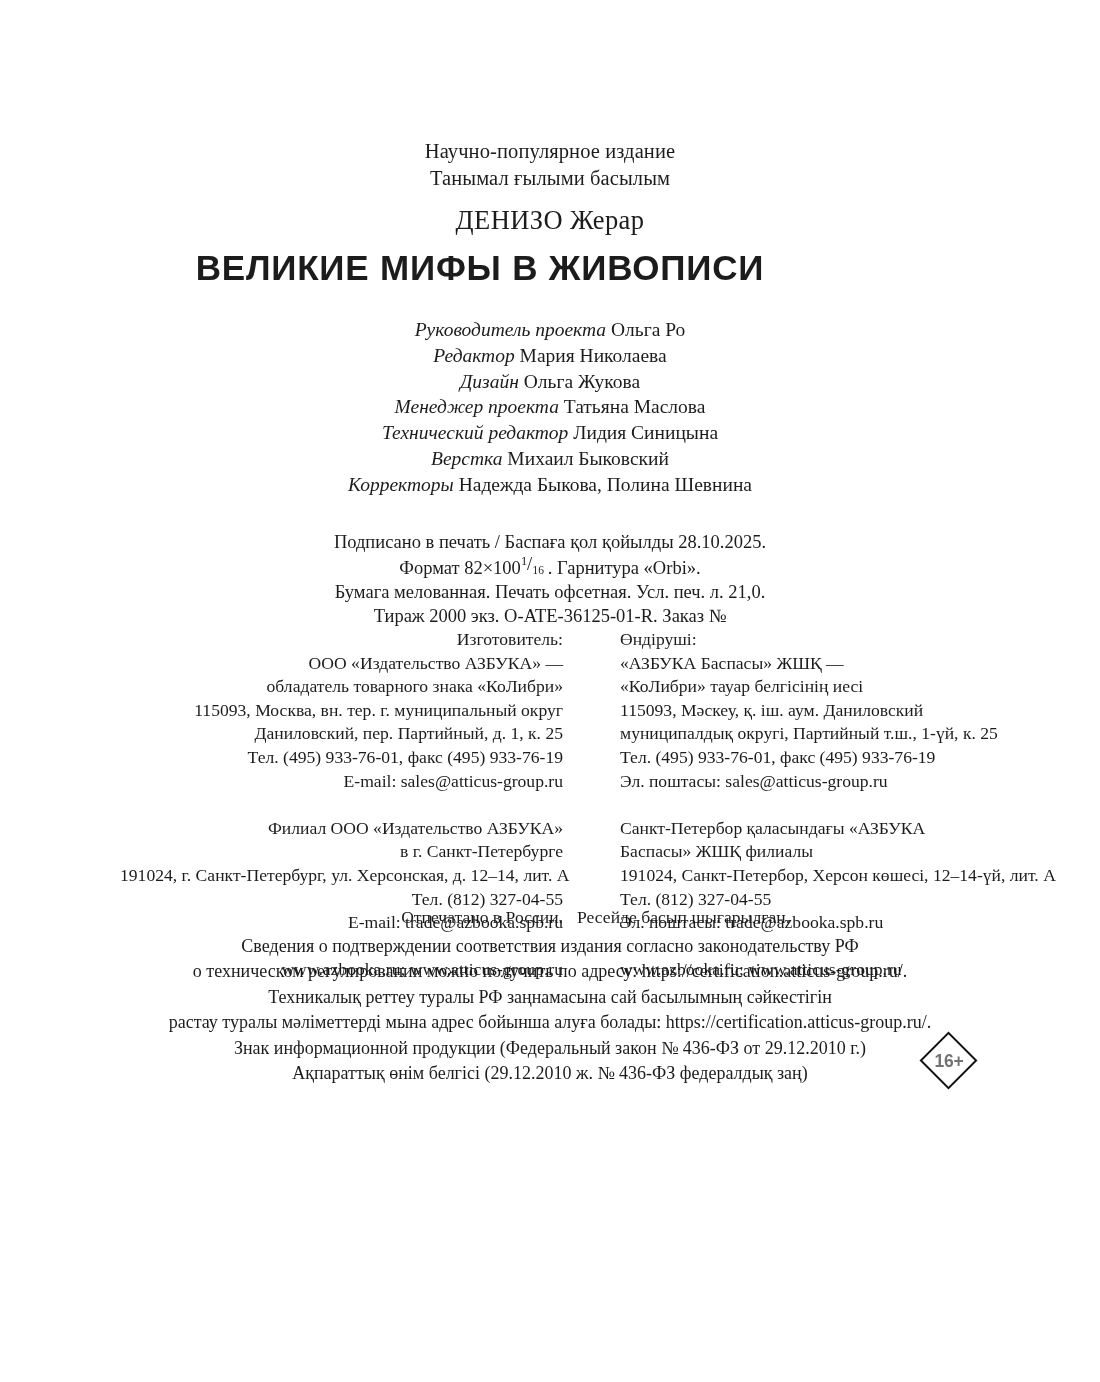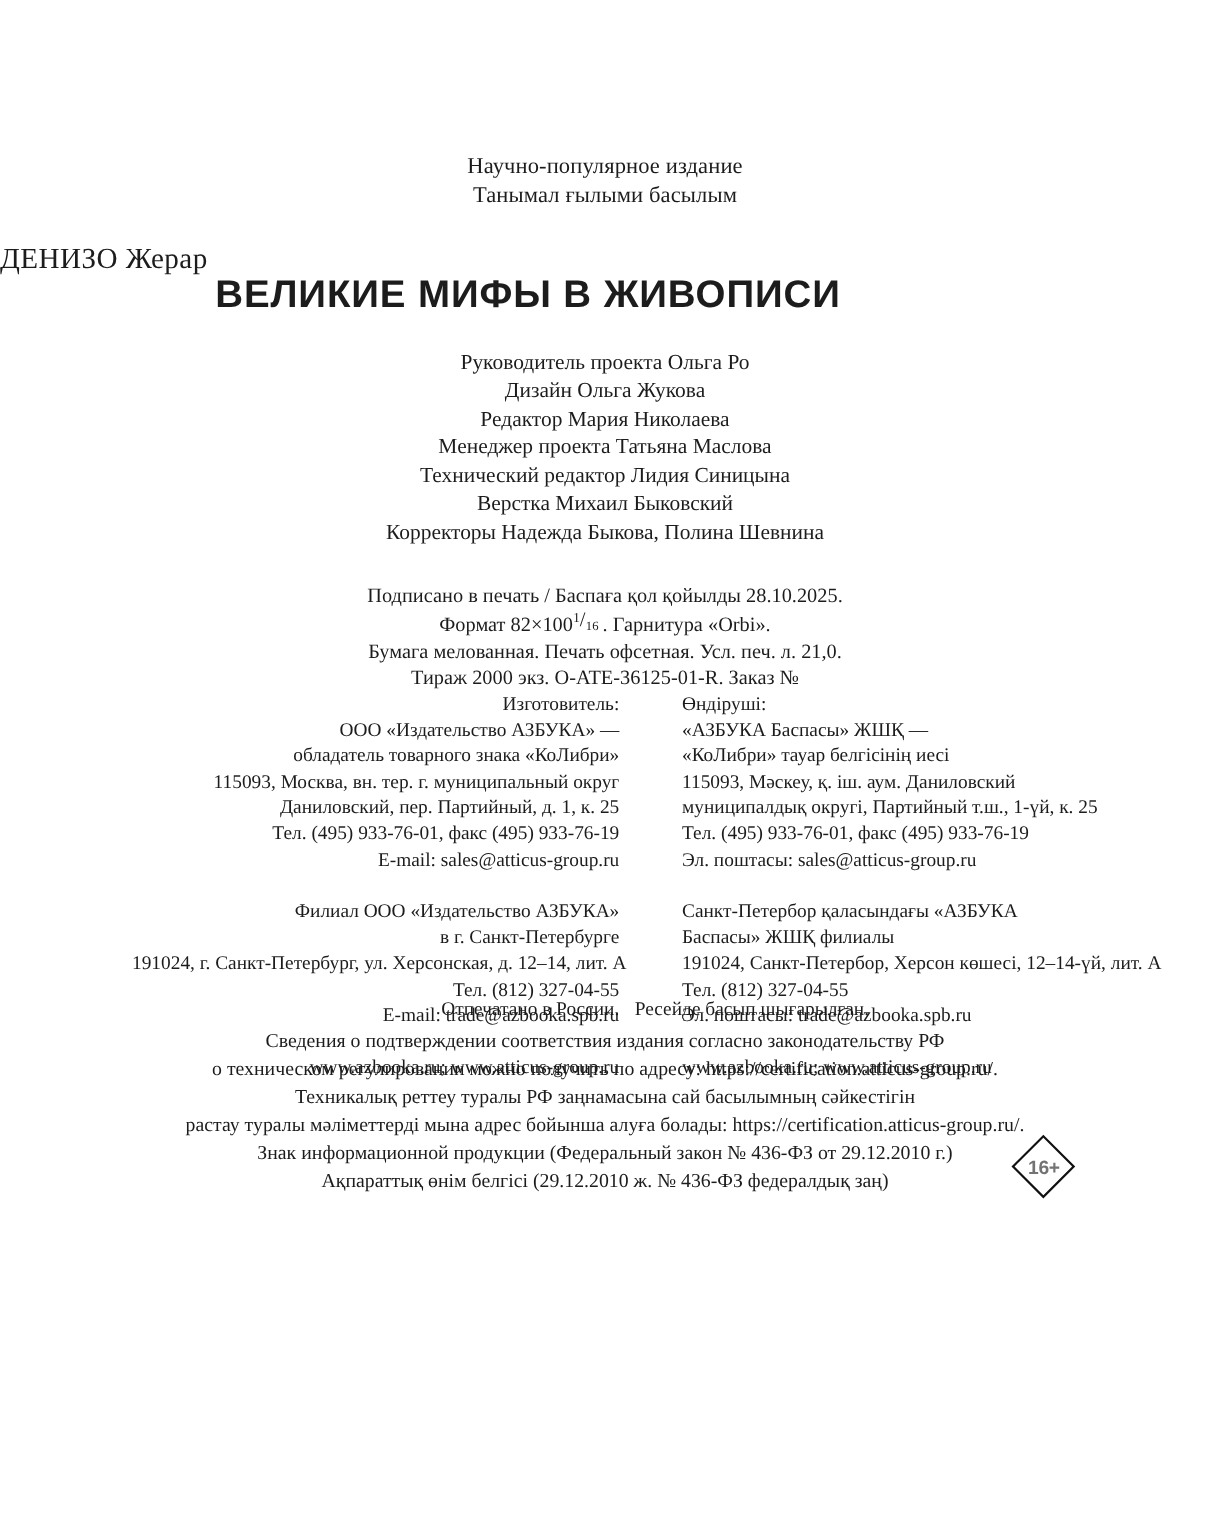--- a/index.html
+++ b/index.html
@@ -34,25 +34,24 @@
   }
   .masthead .kind-line {
     font-size: 20.5px;
     line-height: 27px;
     letter-spacing: .1px;
   }
   .author {
     position: absolute;
     left: 0; top: 203px;
     width: 1100px;
-    text-align: left;
+    text-align: center;
     font-size: 26.5px;
     line-height: 34px;
     letter-spacing: .4px;
-    margin-top: 15px;
   }
   .booktitle {
     position: absolute;
     left: 0; top: 246px;
     width: 960px;
     text-align: center;
     font-family: "Liberation Sans", "DejaVu Sans", sans-serif;
     font-weight: bold;
     font-size: 35px;
     line-height: 44px;
@@ -65,20 +64,21 @@
     left: 0; top: 317px;
     width: 1100px;
     text-align: center;
   }
   .credits .credit-line {
     font-size: 19.5px;
     line-height: 25.8px;
     white-space: nowrap;
   }
   .credits .role {
+    font-style: italic;
   }
 
   
   .printinfo {
     position: absolute;
     left: 0; top: 530px;
     width: 1100px;
     text-align: center;
   }
   .printinfo .pi-line {
@@ -216,26 +216,26 @@
   <div class="author">ДЕНИЗО Жерар</div>
 
   <div class="booktitle">ВЕЛИКИЕ МИФЫ В ЖИВОПИСИ</div>
 
   <div class="credits">
     <div class="credit-line">
       <span class="role">Руководитель проекта</span>
       <span>Ольга Ро</span>
     </div>
     <div class="credit-line">
+      <span class="role">Редактор</span>
+      <span>Мария Николаева</span>
+    </div>
+    <div class="credit-line">
       <span class="role">Дизайн</span>
       <span>Ольга Жукова</span>
-    </div>
-    <div class="credit-line">
-      <span class="role">Редактор</span>
-      <span>Мария Николаева</span>
     </div>
     <div class="credit-line">
       <span class="role">Менеджер проекта</span>
       <span>Татьяна Маслова</span>
     </div>
     <div class="credit-line">
       <span class="role">Технический редактор</span>
       <span>Лидия Синицына</span>
     </div>
     <div class="credit-line">

